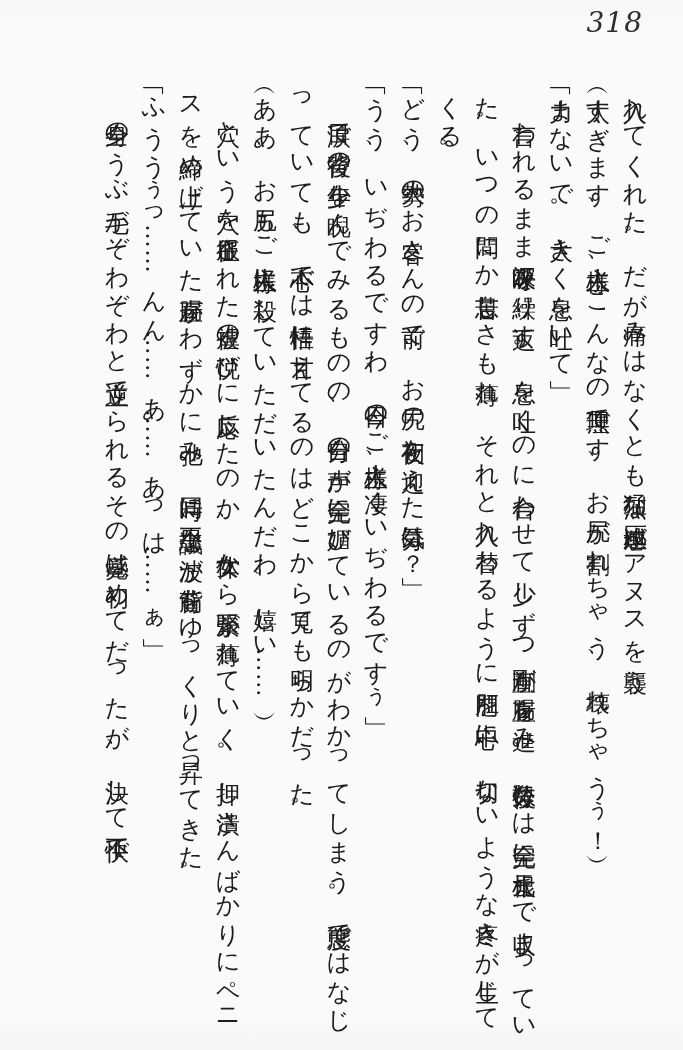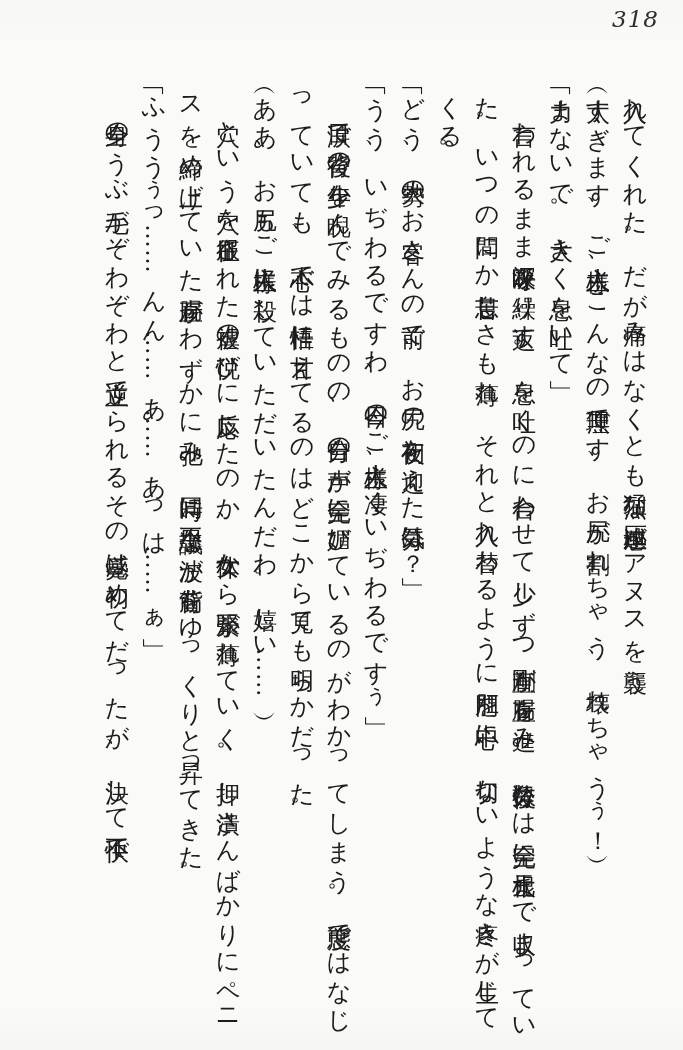--- a/index.html
+++ b/index.html
@@ -15,22 +15,22 @@
     font-family: "DejaVu Serif", "Liberation Serif", serif;
   }
   .page {
     position: absolute;
     inset: 0;
     background: linear-gradient(180deg, #f7f7f5 0%, #fafaf8 4%, #fafaf8 96%, #f5f5f3 100%);
   }
   .page-number {
     position: absolute;
     top: 6px;
-    right: 24px;
-    font-size: 23px;
+    right: 40px;
+    font-size: 28px;
     font-style: italic;
     color: #2e2e2e;
     letter-spacing: 1px;
   }
   .text-block {
     position: absolute;
     top: 80px;
     right: 30px;
     height: 960px;
     writing-mode: vertical-rl;

